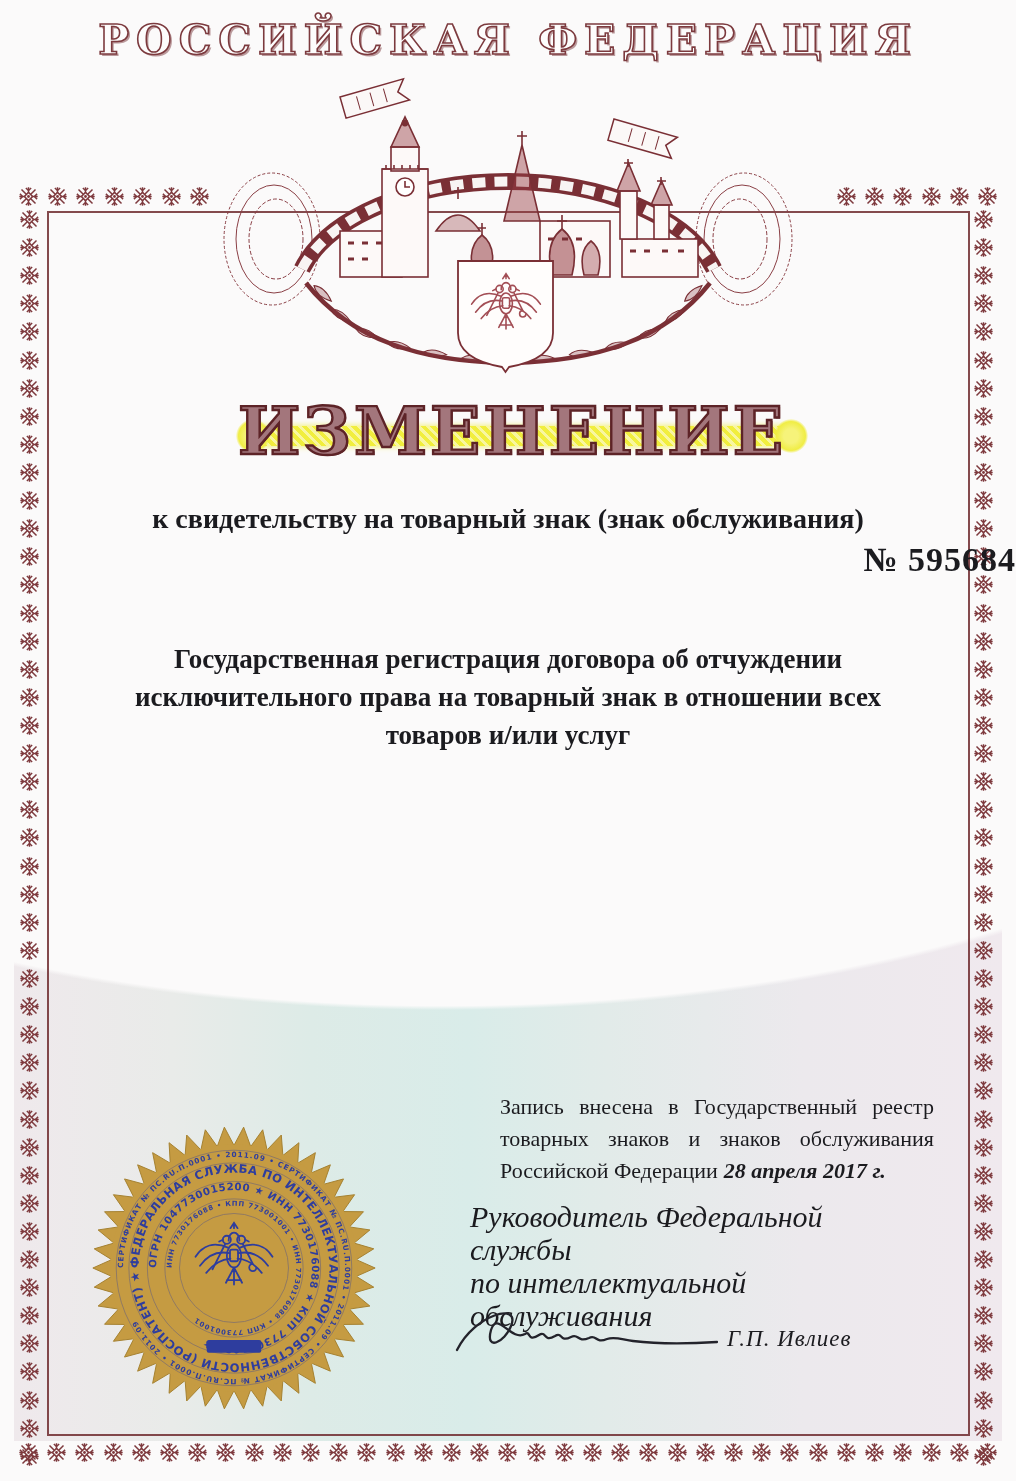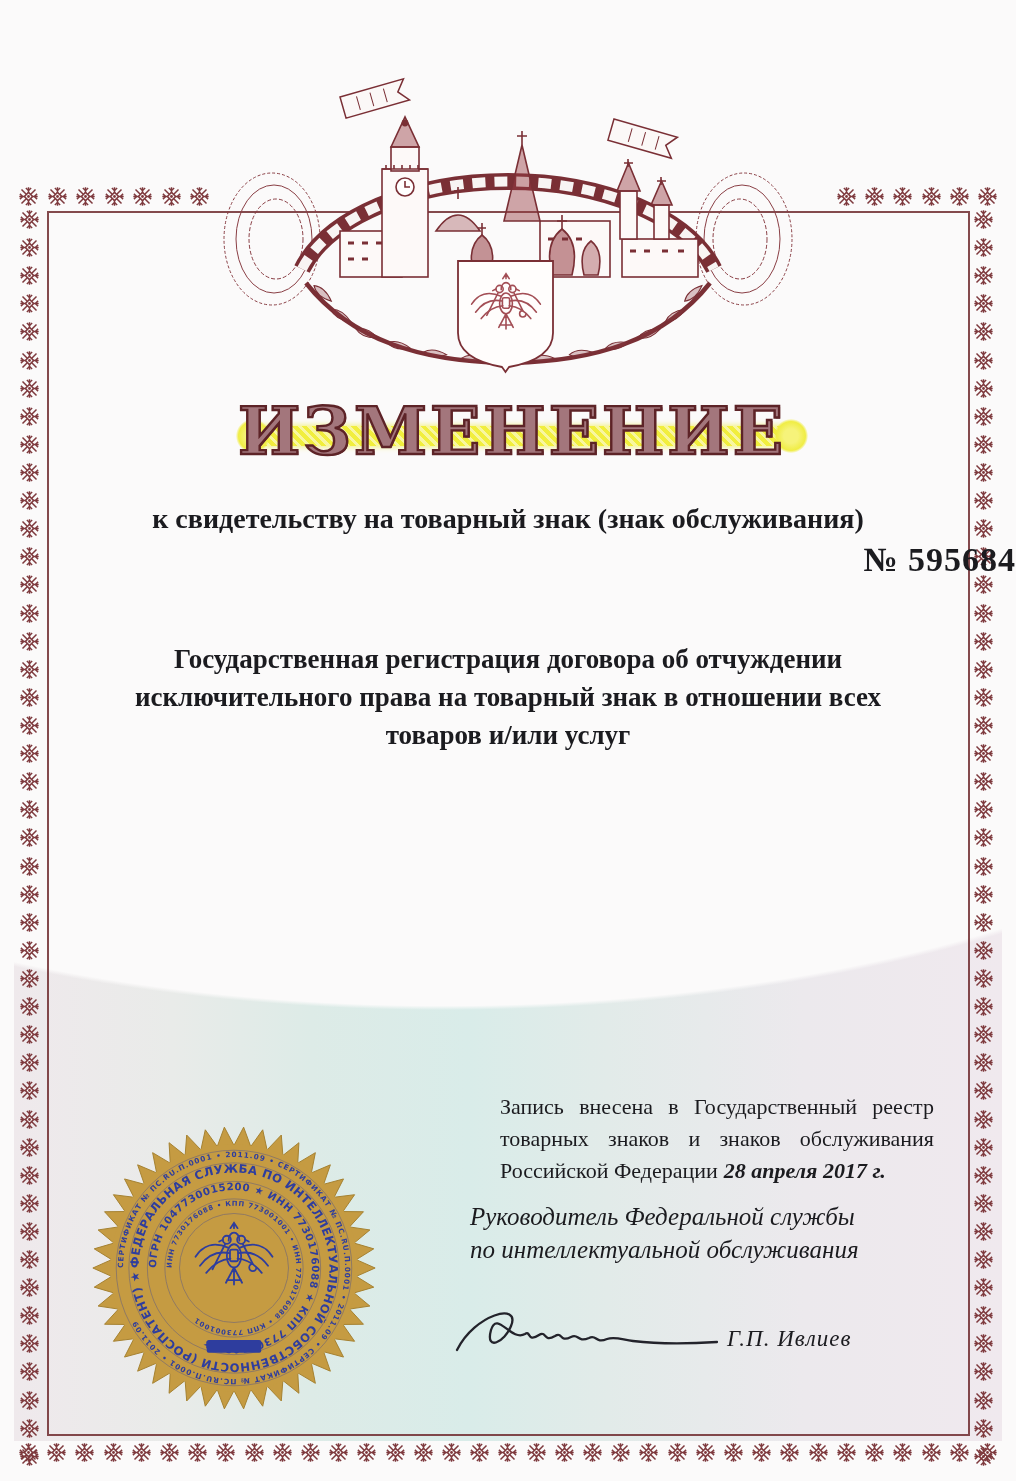--- a/index.html
+++ b/index.html
@@ -68,21 +68,21 @@
   .continuation{
     position:absolute;top:756px;left:133px;font-size:24px;
   }
   .record{
     position:absolute;top:1091px;left:500px;width:434px;
     font-size:22px;line-height:32px;text-align:justify;
   }
   .record .date{font-weight:bold;font-style:italic;margin-left:6px;}
   .position-block{
     position:absolute;top:1200px;left:470px;width:440px;
-    font-style:italic;font-size:25px;line-height:33px;
+    font-style:italic;font-size:30px;line-height:33px;
   }
   .sig-svg{position:absolute;top:1298px;left:445px;width:290px;height:80px;}
   .signer{
     position:absolute;top:1326px;left:727px;font-style:italic;font-size:23px;letter-spacing:1px;
   }
   .vignette{position:absolute;top:70px;left:222px;width:572px;height:332px;}
   .seal{position:absolute;top:1122px;left:88px;width:292px;height:292px;}
   .seal text{fill:#2e3d9e;font-family:"DejaVu Sans", sans-serif;font-weight:bold;}
   .hidden-defs{position:absolute;width:0;height:0;overflow:hidden;}
 </style>
@@ -547,20 +547,21 @@
         <use href="#rosette" xlink:href="#rosette"></use>
       </svg>
       <svg class="rosette" viewBox="0 0 24 24">
         <use href="#rosette" xlink:href="#rosette"></use>
       </svg>
       <svg class="rosette" viewBox="0 0 24 24">
         <use href="#rosette" xlink:href="#rosette"></use>
       </svg>
     </div>
 
+  <div class="country">РОССИЙСКАЯ ФЕДЕРАЦИЯ</div>
 
   <svg class="vignette" viewBox="0 0 572 330">
 
     <g stroke="#8a3f45" fill="none" stroke-width="1">
       <ellipse cx="50" cy="168" rx="48" ry="66" stroke-dasharray="3 2"></ellipse>
       <ellipse cx="52" cy="168" rx="38" ry="54"></ellipse>
       <ellipse cx="54" cy="168" rx="27" ry="40" stroke-dasharray="4 2"></ellipse>
       <ellipse cx="522" cy="168" rx="48" ry="66" stroke-dasharray="3 2"></ellipse>
       <ellipse cx="520" cy="168" rx="38" ry="54"></ellipse>
       <ellipse cx="518" cy="168" rx="27" ry="40" stroke-dasharray="4 2"></ellipse>

